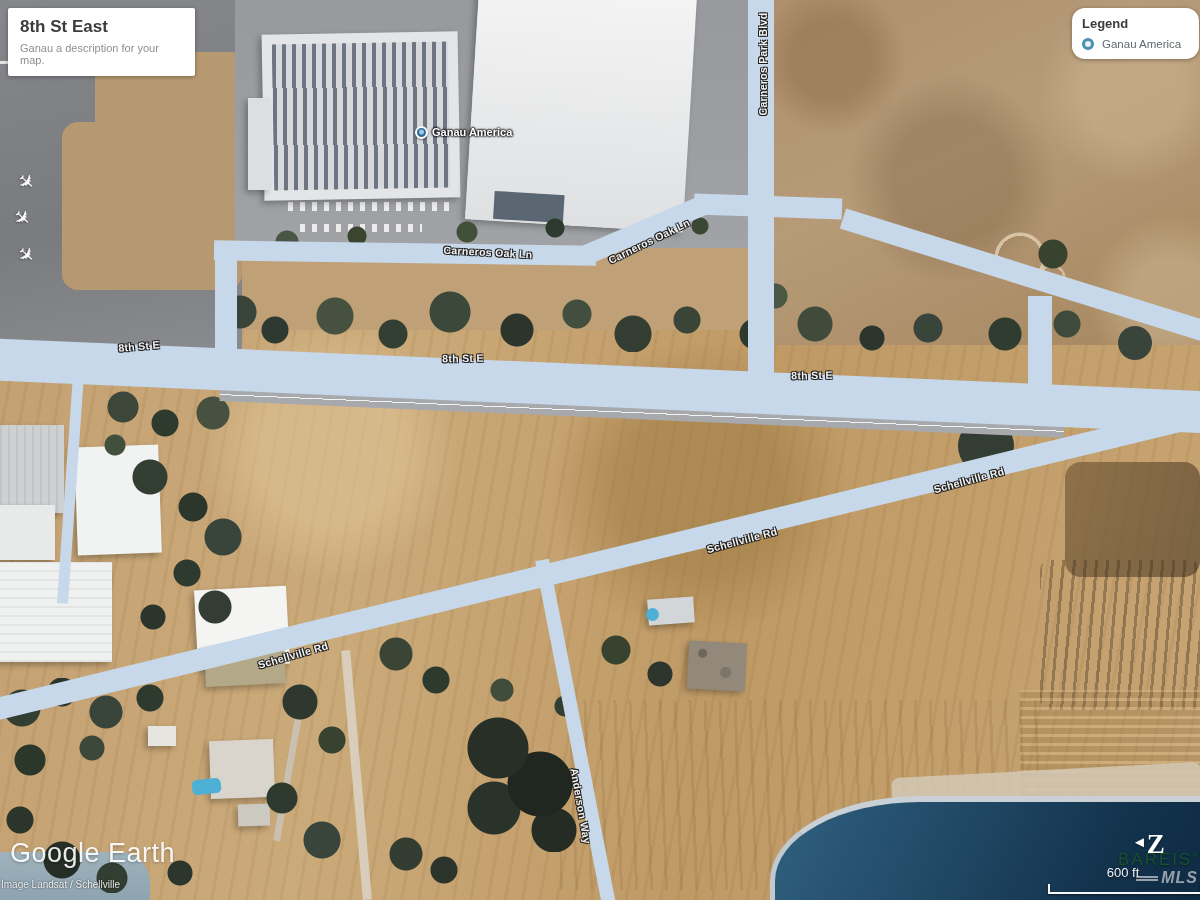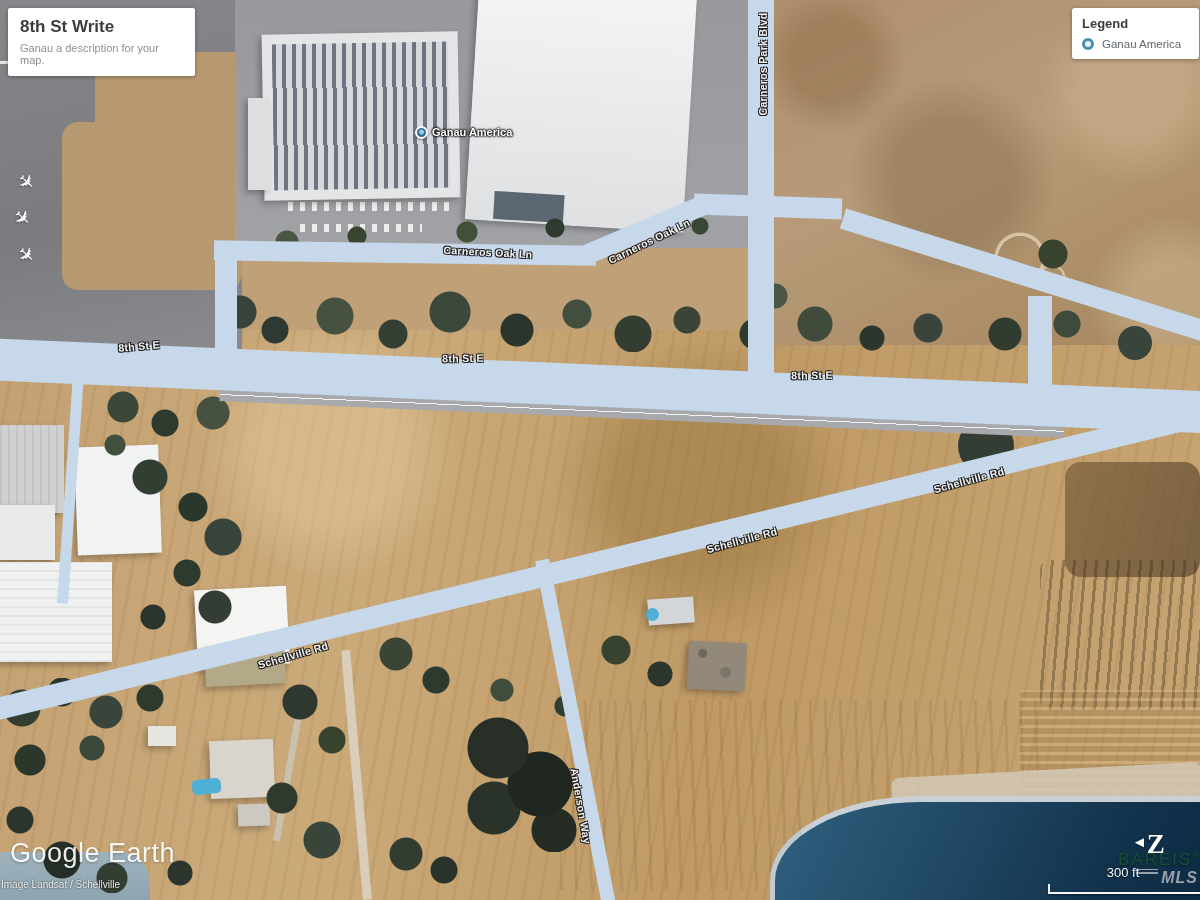--- a/index.html
+++ b/index.html
@@ -47,38 +47,38 @@
     background:#fff;box-shadow:0 1px 2px rgba(0,0,0,.5);}
   .marker-inner{left:2px;top:2px;width:9px;height:9px;border-radius:50%;
     background:radial-gradient(circle at 50% 45%,#9ec6e2 0 2px,#2f6d99 3px);}
   .ganau-label{left:432px;top:126px;z-index:6;color:#fff;font-size:11px;font-weight:700;
     text-shadow:-1px 0 2px rgba(0,0,0,.8),1px 0 2px rgba(0,0,0,.8),0 -1px 2px rgba(0,0,0,.8),0 1px 2px rgba(0,0,0,.8);}
   
   .title-card{left:8px;top:8px;width:163px;z-index:8;background:#fff;border-radius:2px;
     padding:9px 12px 10px;box-shadow:0 1px 4px rgba(0,0,0,.35);}
   .title-card h1{margin:0;font-size:17px;line-height:1.15;color:#3c3c3c;font-weight:700;}
   .title-card p{margin:5px 0 0;font-size:11px;color:#8f8f8f;}
-  .legend-card{left:1072px;top:8px;width:107px;z-index:8;background:#fff;border-radius:3px;
+  .legend-card{left:1072px;top:8px;width:107px;z-index:8;background:#fff;border-radius:13px;
     padding:8px 10px 9px;box-shadow:0 1px 4px rgba(0,0,0,.35);}
   .legend-card h2{margin:0;font-size:13px;color:#3c3c3c;font-weight:700;}
   .legend-row{display:flex;align-items:center;gap:8px;margin-top:7px;}
   .legend-ring{width:6px;height:6px;border:3px solid #4a8fb0;border-radius:50%;background:#e8f1f5;flex:none;}
   .legend-label{font-size:11.5px;color:#63696e;}
   .ge-brand{left:10px;top:838px;z-index:7;font-size:27px;letter-spacing:.5px;color:#fff;opacity:.9;
     text-shadow:0 1px 3px rgba(0,0,0,.35);}
   .ge-attrib{left:1px;top:879px;z-index:7;font-size:10px;color:rgba(255,255,255,.9);
     text-shadow:0 0 2px rgba(0,0,0,.8);}
   .compass{left:1132px;top:829px;z-index:7;color:#fff;text-shadow:0 1px 2px rgba(0,0,0,.5);}
   .compass .arr{font-size:15px;vertical-align:6px;}
   .compass .zl{font-family:"Liberation Serif",serif;font-size:27px;font-weight:700;}
   .mls{left:1118px;top:850px;width:80px;z-index:7;text-align:right;}
   .mls .l1{font-family:Liberation Sans, sans-serif;font-size:17px;letter-spacing:2px;color:#14532d;
     text-shadow:0 1px 2px rgba(0,0,0,.4);}
   .mls .reg{font-size:8px;vertical-align:7px;}
-  .mls .l2{display:flex;align-items:flex-start;justify-content:flex-end;gap:3px;margin-top:-1px;}
+  .mls .l2{display:flex;align-items:center;justify-content:flex-end;gap:3px;margin-top:-1px;}
   .mls .bars{display:inline-block;width:22px;height:5px;
     background:linear-gradient(#97a1ab 0 1.5px,transparent 1.5px 3px,#97a1ab 3px 4.5px);}
   .mls .mlsword{font-size:16px;font-weight:700;font-style:italic;color:#97a1ab;letter-spacing:1px;}
   .scale-label{left:1048px;top:865px;width:150px;z-index:7;text-align:center;font-size:13px;
     color:#eef2f4;text-shadow:0 1px 2px rgba(0,0,0,.6);}
   .scale-bar{left:1048px;top:884px;width:150px;height:8px;z-index:7;
     border-left:2px solid #f4f6f7;border-right:2px solid #f4f6f7;border-bottom:2px solid #f4f6f7;
     filter:drop-shadow(0 1px 1px rgba(0,0,0,.5));}
 </style>
 </head>
@@ -228,21 +228,21 @@
   <div class="abs rlabel" style="left:763px;top:64px;transform:translate(-50%,-50%) rotate(-90deg);">Carneros Park Blvd</div>
   <div class="abs rlabel" style="left:139px;top:346px;transform:translate(-50%,-50%) rotate(-5deg);">8th St E</div>
   <div class="abs rlabel" style="left:463px;top:358px;transform:translate(-50%,-50%) rotate(-1deg);">8th St E</div>
   <div class="abs rlabel" style="left:812px;top:375px;transform:translate(-50%,-50%) rotate(-1deg);">8th St E</div>
   <div class="abs rlabel" style="left:969px;top:480px;transform:translate(-50%,-50%) rotate(-15deg);">Schellville Rd</div>
   <div class="abs rlabel" style="left:742px;top:540px;transform:translate(-50%,-50%) rotate(-15deg);">Schellville Rd</div>
   <div class="abs rlabel" style="left:293px;top:655px;transform:translate(-50%,-50%) rotate(-16deg);">Schellville Rd</div>
   <div class="abs rlabel" style="left:581px;top:806px;transform:translate(-50%,-50%) rotate(80deg);">Anderson Way</div>
 
   <div class="abs title-card">
-    <h1>8th St Write</h1>
+    <h1>8th St East</h1>
     <p>Ganau a description for your map.</p>
   </div>
 
   <div class="abs legend-card">
     <h2>Legend</h2>
     <div class="legend-row">
       <span class="legend-ring"></span>
       <span class="legend-label">Ganau America</span>
     </div>
   </div>
@@ -254,16 +254,16 @@
     <span class="arr">◄</span><span class="zl">Z</span>
   </div>
   <div class="abs mls">
     <div class="l1"><span>BAREIS</span><span class="reg">®</span></div>
     <div class="l2">
         <span class="bars"></span>
         <span class="mlsword">MLS</span>
       </div>
   </div>
 
-  <div class="abs scale-label">300 ft</div>
+  <div class="abs scale-label">600 ft</div>
   <div class="abs scale-bar"></div>
 
 </div>
 
 </body></html>

